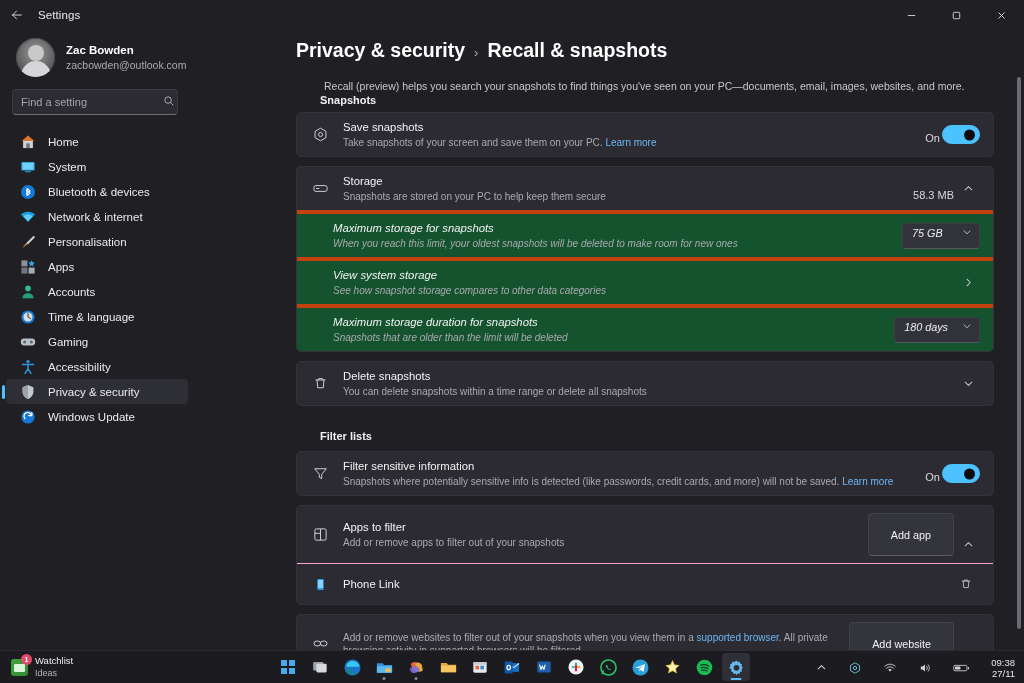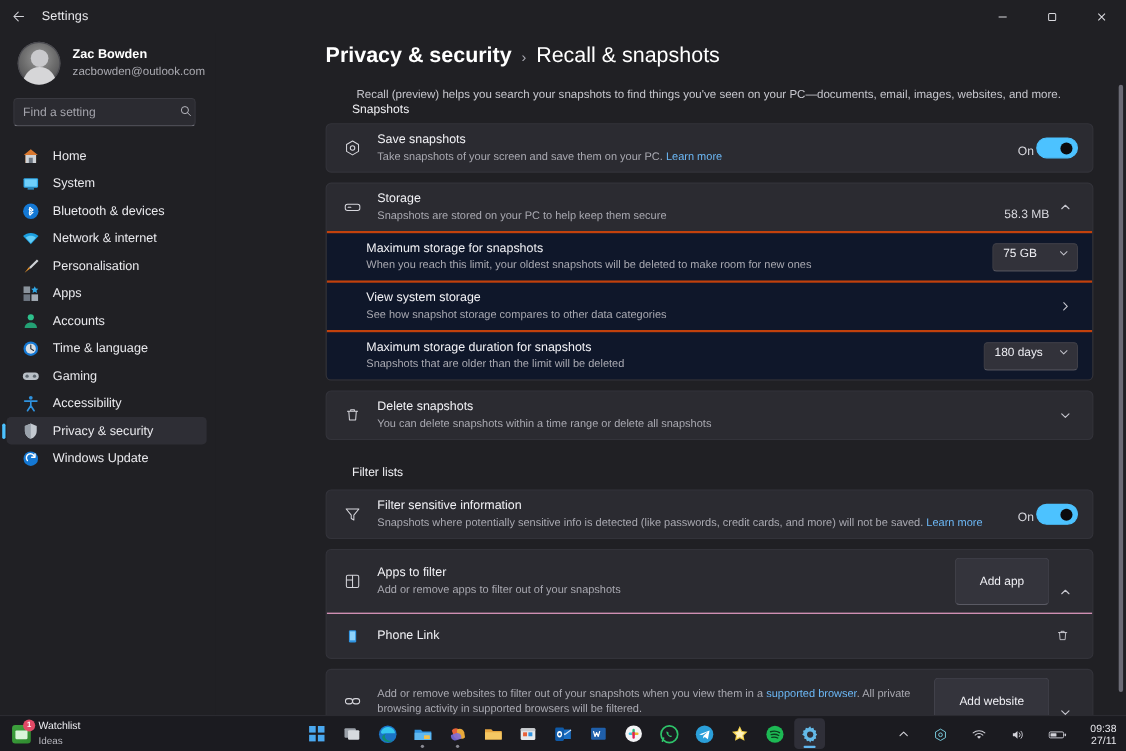--- a/index.html
+++ b/index.html
@@ -124,52 +124,53 @@
     padding: 0 0 0 0;
   }
   .content-inner { padding: 4px 30px 0 100px; }
 
   .breadcrumb {
     display: flex; align-items: baseline; gap: 9px;
     font-size: 19.5px; padding-top: 5px;
   }
   .bc-parent { color: #ffffff; font-weight: 700; }
   .bc-sep { color: #a8a8b0; font-size: 13px; font-weight: 400; }
-  .bc-current { color: #ffffff; font-weight: 400; }
+  .bc-current { color: #ffffff; font-weight: 700; }
 
   .page-desc {
     margin-top: 17px;
     font-size: 10.5px; color: #c6c6cd; line-height: 14px; padding-left: 28px;
   }
   .group-head {
-    font-size: 11px; font-weight: 400; color: #f0f0f4;
+    font-size: 11px; font-weight: 700; color: #f0f0f4;
     margin-top: 1px; margin-bottom: 6px; padding-left: 24px;
   }
   .group-head.spaced { margin-top: 24px; margin-bottom: 9px; }
 
   
   .card {
     background: #2b2b31;
     border: 1px solid #33333a;
     border-radius: 5px;
     overflow: hidden;
     margin-bottom: 9px;
   }
   .row {
     display: flex; align-items: center;
     min-height: 41px;
     padding: 7px 13px 7px 13px;
     gap: 13px;
   }
   .row.clickable { cursor: pointer; }
   .row.sub {
-    border-top: 2px solid #c2410c;
-    background: #0f172a;
+    border-top: 4px solid #c2410c;
+    background: #14532d;
     padding-left: 36px;
     min-height: 34px;
+    font-style: italic;
   }
   .row.item {
     border-top: 1px solid #f9a8d4;
     padding-left: 13px;
     min-height: 35px;
   }
   .ricon {
     width: 20px; min-width: 20px; height: 20px;
     display: flex; align-items: center; justify-content: center;
     color: #d7d7dd;

